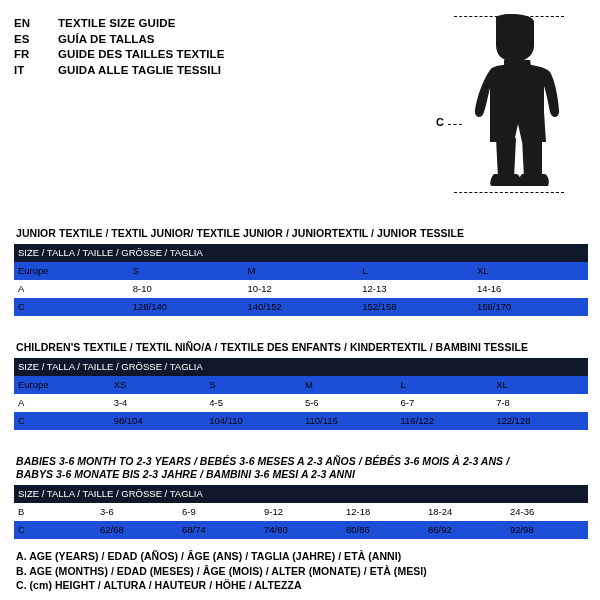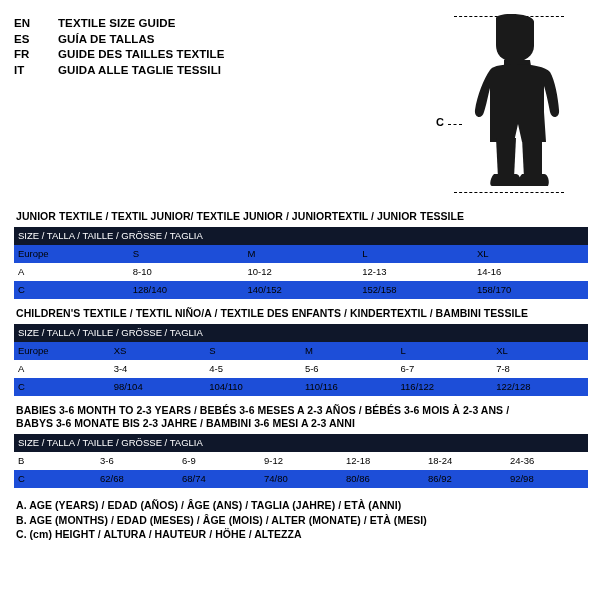--- a/index.html
+++ b/index.html
@@ -87,21 +87,21 @@
   .dash-bottom {
     position: absolute;
     left: 20px;
     top: 180px;
     width: 110px;
     border-top: 1px dashed #000;
   }
 
   
   .section {
-    margin-top: 6px;
+    margin-top: 23px;
   }
   .section-title {
     font-size: 10.5px;
     font-weight: bold;
     letter-spacing: 0.05px;
     padding: 2px 0 4px 2px;
     line-height: 13px;
   }
   table.size-table {
     width: 100%;
@@ -250,21 +250,21 @@
         <td>104/110</td>
         <td>110/116</td>
         <td>116/122</td>
         <td>122/128</td>
       </tr>
     </tbody>
       </table>
   </div>
 
   <div class="section">
-    <div class="section-title" style="white-space: pre-line;">BABIES 3-6 MONTH TO 2-3 YEARS / BEBÉS 3-6 MESES A 2-3 AÑOS / BÉBÉS 3-6 MOIS À 2-3 ANS /
+    <div class="section-title" style="white-space: pre-line; font-style: italic;">BABIES 3-6 MONTH TO 2-3 YEARS / BEBÉS 3-6 MESES A 2-3 AÑOS / BÉBÉS 3-6 MOIS À 2-3 ANS /
 BABYS 3-6 MONATE BIS 2-3 JAHRE / BAMBINI 3-6 MESI A 2-3 ANNI</div>
     <table class="size-table">
       <tbody>
           <tr class="hdr">
         <td class="c0" colspan="7">SIZE / TALLA / TAILLE / GRÖSSE / TAGLIA</td>
       </tr>
       <tr class="plain">
         <td class="c0">B</td>
         <td>3-6</td>
         <td>6-9</td>

